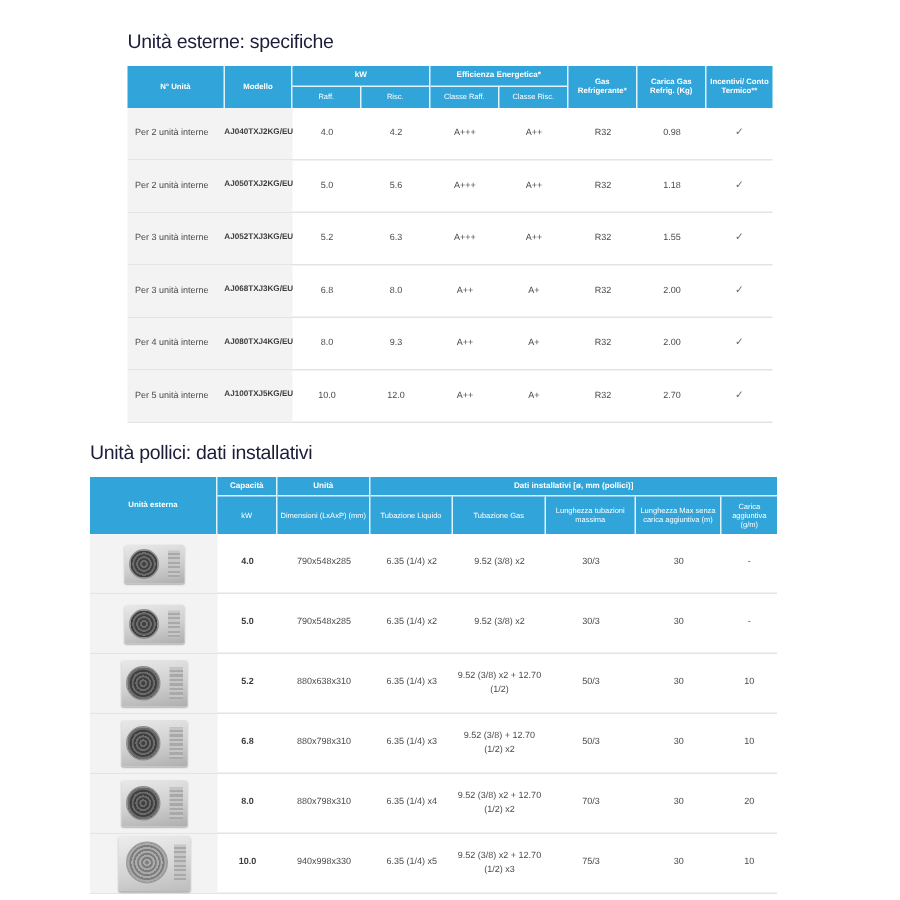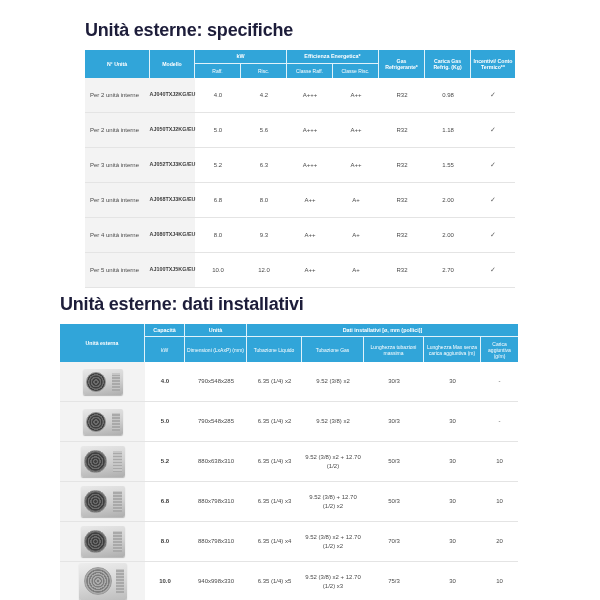--- a/index.html
+++ b/index.html
@@ -1,21 +1,21 @@
 <!DOCTYPE html>
 <html><head>
 <meta charset="utf-8">
 <style>
   *{box-sizing:border-box;margin:0;padding:0}
   html,body{width:600px;height:600px}
   body{background:#ffffff;font-family:"Liberation Sans",sans-serif;position:relative;overflow:hidden}
   .section{position:absolute}
   #specs-section{left:85px;top:20px;width:430px}
   #install-section{left:60px;top:294px;width:458px}
-  .title{font-size:18px;font-weight:bold;color:#1d1d3a;letter-spacing:-0.2px;margin-bottom:9px}
+  .title{font-size:13px;font-weight:normal;color:#1d1d3a;letter-spacing:-0.2px;margin-bottom:9px}
   
   .thead{background:#31a5d9;color:#fff}
   .specs-head{display:grid;grid-template-columns:65px 45px 46px 46px 46px 46px 46px 46px 44px;grid-template-rows:14px 14px}
   .install-head{display:grid;grid-template-columns:85px 40px 62px 55px 62px 60px 57px 37px;grid-template-rows:13px 25px}
   .hc{display:flex;align-items:center;justify-content:center;text-align:center;font-size:5px;line-height:1.2;border-right:1px solid rgba(255,255,255,.85);padding:1px 2px}
   .hc.bold{font-weight:bold;font-size:5.2px}
   .hc.group{font-weight:bold;font-size:5.4px;border-bottom:1px solid rgba(255,255,255,.85)}
   .hc.last{border-right:none}
   
   .trow{display:grid;border-bottom:1px solid #e4e4e4;align-items:stretch}
@@ -125,21 +125,21 @@
           <div class="cell ">A+</div>
           <div class="cell ">R32</div>
           <div class="cell ">2.70</div>
           <div class="cell check">✓</div>
         </div>
       </div>
   </div>
 </div>
 
 <div class="section" id="install-section">
-  <div class="title">Unità esterne: dati installativi</div>
+  <div class="title">Unità pollici: dati installativi</div>
   <div>
     <div class="thead install-head">
       <div class="hc bold" style="grid-column:1;grid-row:1/3">Unità esterna</div>
       <div class="hc group" style="grid-column:2;grid-row:1">Capacità</div>
       <div class="hc" style="grid-column:2;grid-row:2">kW</div>
       <div class="hc group" style="grid-column:3;grid-row:1">Unità</div>
       <div class="hc" style="grid-column:3;grid-row:2">Dimensioni (LxAxP) (mm)</div>
       <div class="hc group last" style="grid-column:4/9;grid-row:1">Dati installativi [ø, mm (pollici)]</div>
       <div class="hc" style="grid-column:4;grid-row:2">Tubazione Liquido</div>
       <div class="hc" style="grid-column:5;grid-row:2">Tubazione Gas</div>

